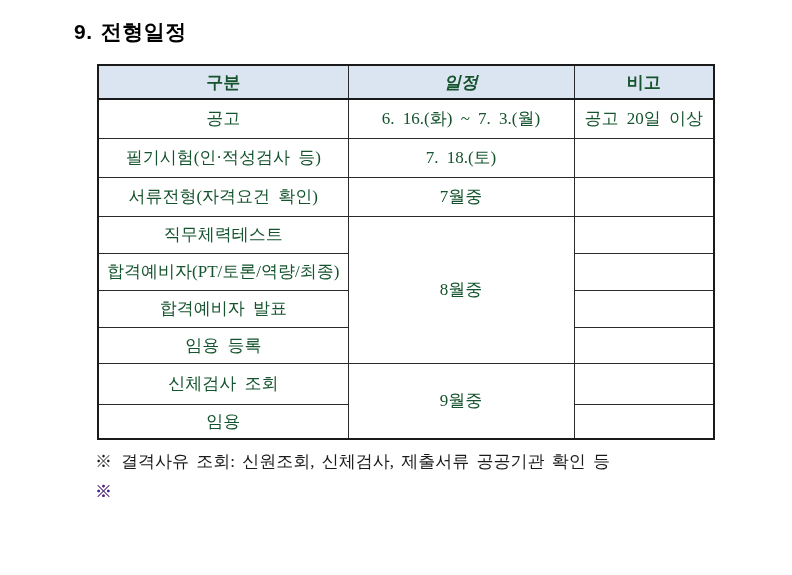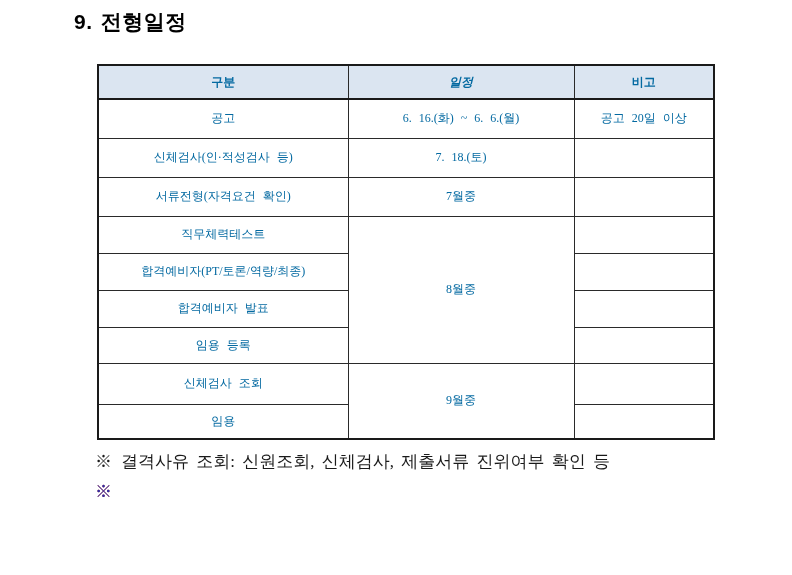--- a/index.html
+++ b/index.html
@@ -9,21 +9,21 @@
     width: 792px;
     height: 575px;
     background: #ffffff;
     font-family: "Liberation Serif", "DejaVu Serif", serif;
     color: #1b1b1b;
     overflow: hidden;
   }
   .doc-title {
     position: absolute;
     left: 74px;
-    top: 8px;
+    top: 18px;
     font-family: "Liberation Sans", "DejaVu Sans", sans-serif;
     font-size: 21px;
     font-weight: bold;
     color: #000000;
     letter-spacing: 0.5px;
     word-spacing: 2px;
   }
   table.schedule-table {
     position: absolute;
     left: 97px;
@@ -33,22 +33,22 @@
     table-layout: fixed;
     border: 2.5px solid #1a1a1a;
   }
   .schedule-table th, .schedule-table td {
     border-left: 1.5px solid #2a2a2a;
     border-right: 1.5px solid #2a2a2a;
     border-top: 1.5px solid #2a2a2a;
     border-bottom: 1.5px solid #2a2a2a;
     text-align: center;
     vertical-align: middle;
-    font-size: 12px;
-    color: #0369a1;
+    font-size: 17px;
+    color: #14532d;
     word-spacing: 4px;
     padding: 0 2px;
     overflow: hidden;
     white-space: nowrap;
   }
   .schedule-table thead th {
     font-weight: bold;
     border-bottom: 2px solid #1a1a1a;
   }
   
@@ -99,25 +99,25 @@
     <thead>
       <tr class="r-h">
         <th style="background: rgb(219, 229, 241);">구분</th>
         <th style="background: rgb(219, 229, 241); font-style: italic;">일정</th>
         <th style="background: rgb(219, 229, 241);">비고</th>
       </tr>
     </thead>
     <tbody>
       <tr class="r-39">
         <td>공고</td>
-        <td>6. 16.(화) ~ 6. 6.(월)</td>
+        <td>6. 16.(화) ~ 7. 3.(월)</td>
         <td>공고 20일 이상</td>
       </tr>
       <tr class="r-39">
-        <td>신체검사(인·적성검사 등)</td>
+        <td>필기시험(인·적성검사 등)</td>
         <td>7. 18.(토)</td>
         <td></td>
       </tr>
       <tr class="r-39">
         <td>서류전형(자격요건 확인)</td>
         <td>7월중</td>
         <td></td>
       </tr>
 
       <tr class="r-37">
@@ -146,21 +146,21 @@
       <tr class="r-35">
         <td class="dt">임용</td>
         <td class="dt"></td>
       </tr>
     </tbody>
   </table>
 
   <ul class="notes">
     <li class="note-line" style="color: rgb(26, 26, 26);">
       <span class="note-marker">※</span>
-      <span>결격사유 조회: 신원조회, 신체검사, 제출서류 진위여부 확인 등</span>
+      <span>결격사유 조회: 신원조회, 신체검사, 제출서류 공공기관 확인 등</span>
     </li>
     <li class="note-line" style="color: rgb(194, 58, 49);">
       <span class="note-marker">※</span>
     </li>
     <li class="note-line" style="color: rgb(45, 45, 168);">
       <span class="note-marker">※</span>
     </li>
   </ul>
 
 </div>

